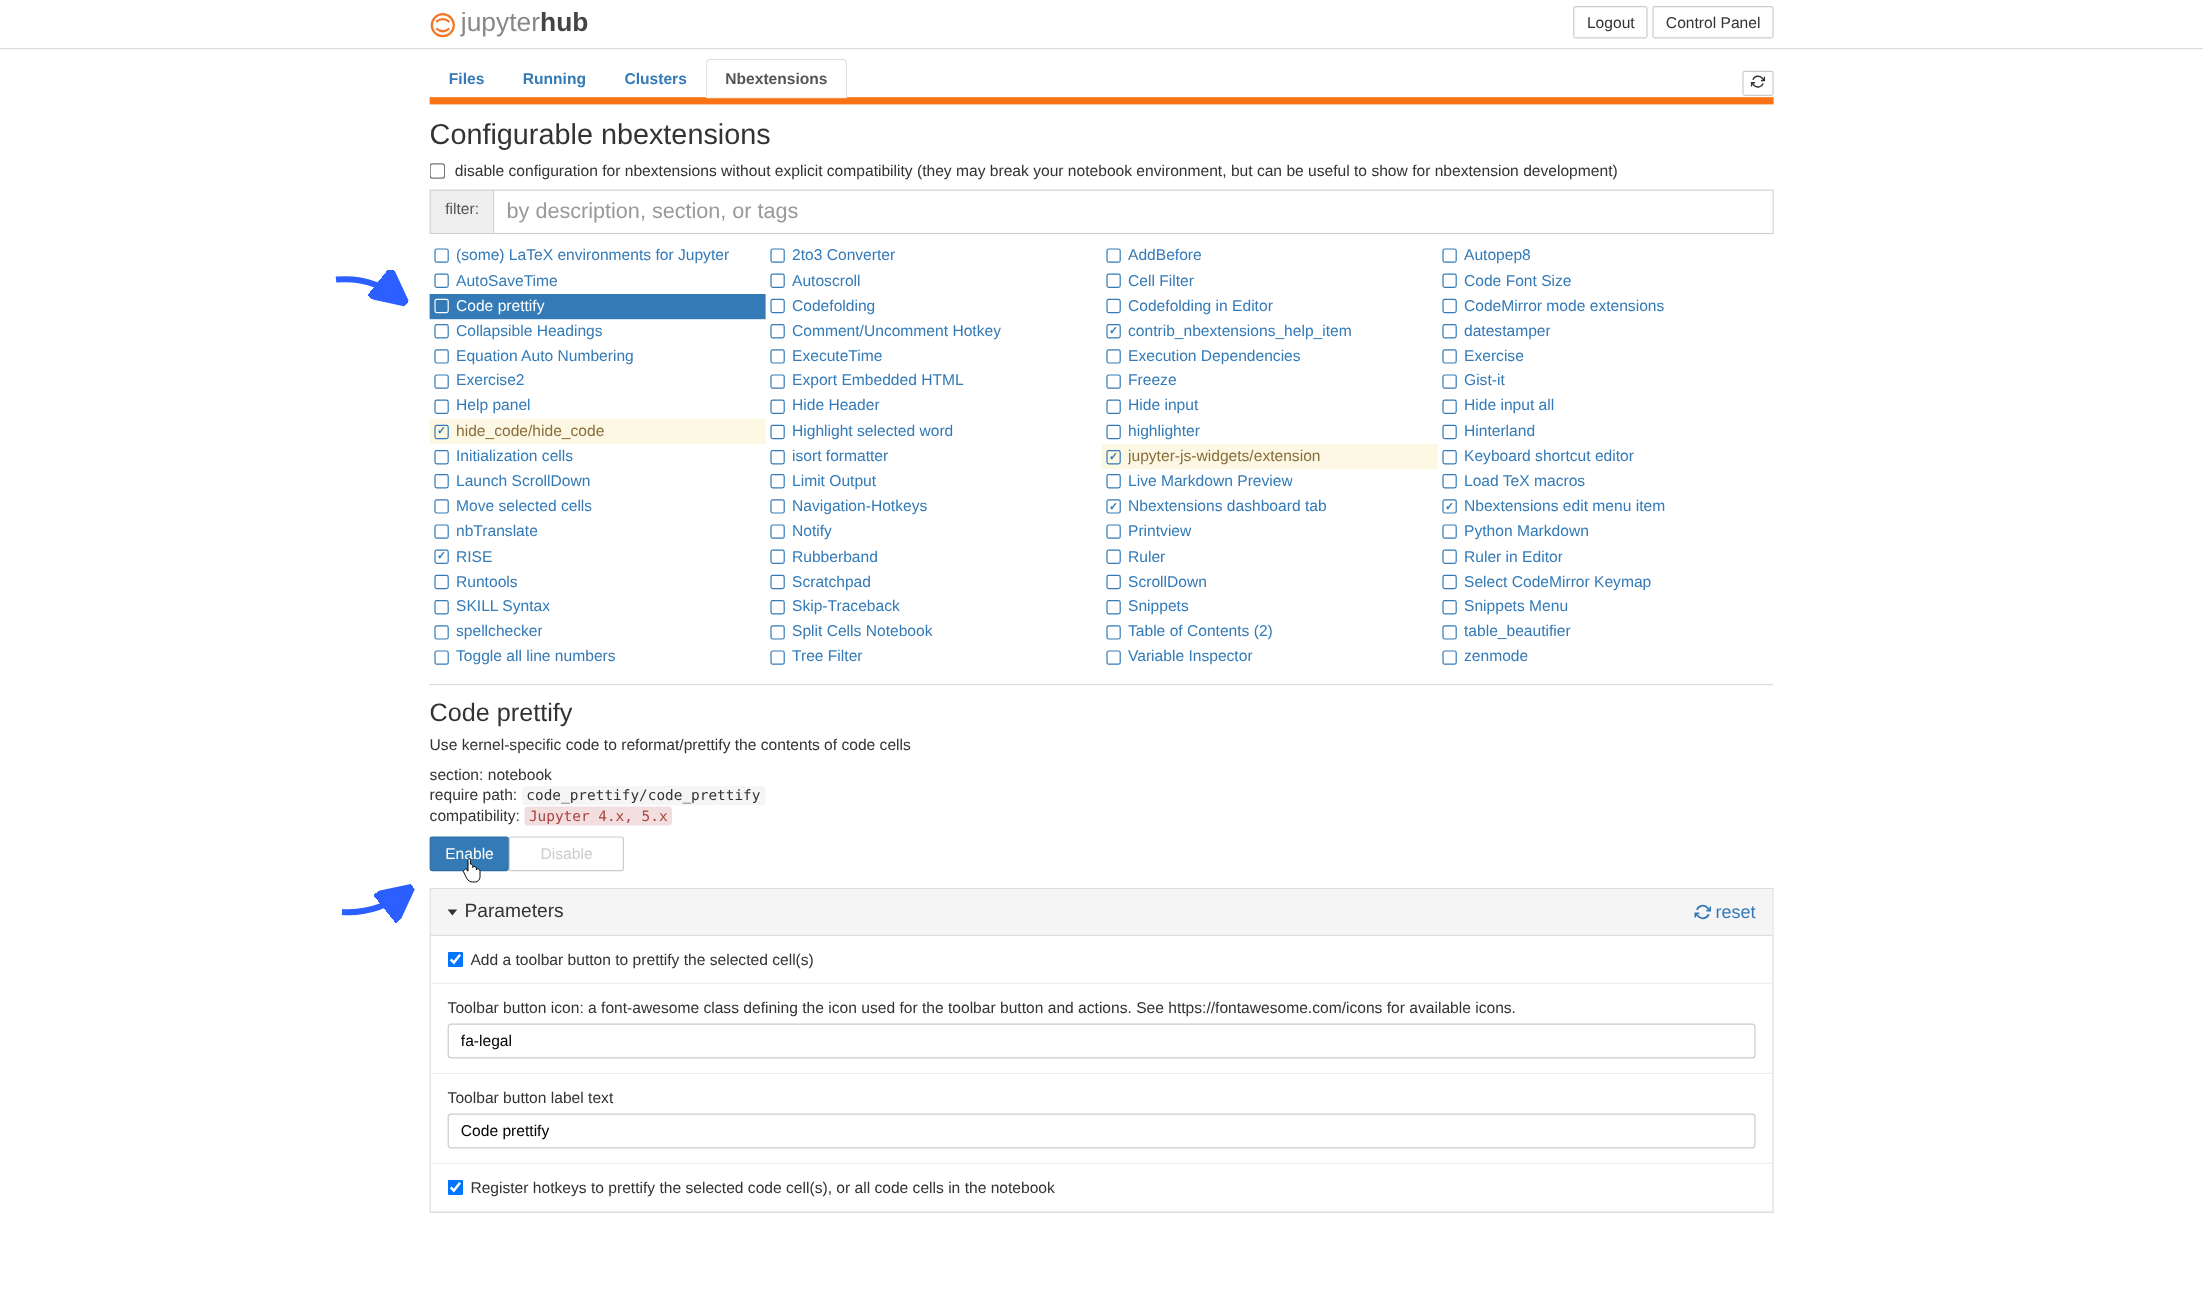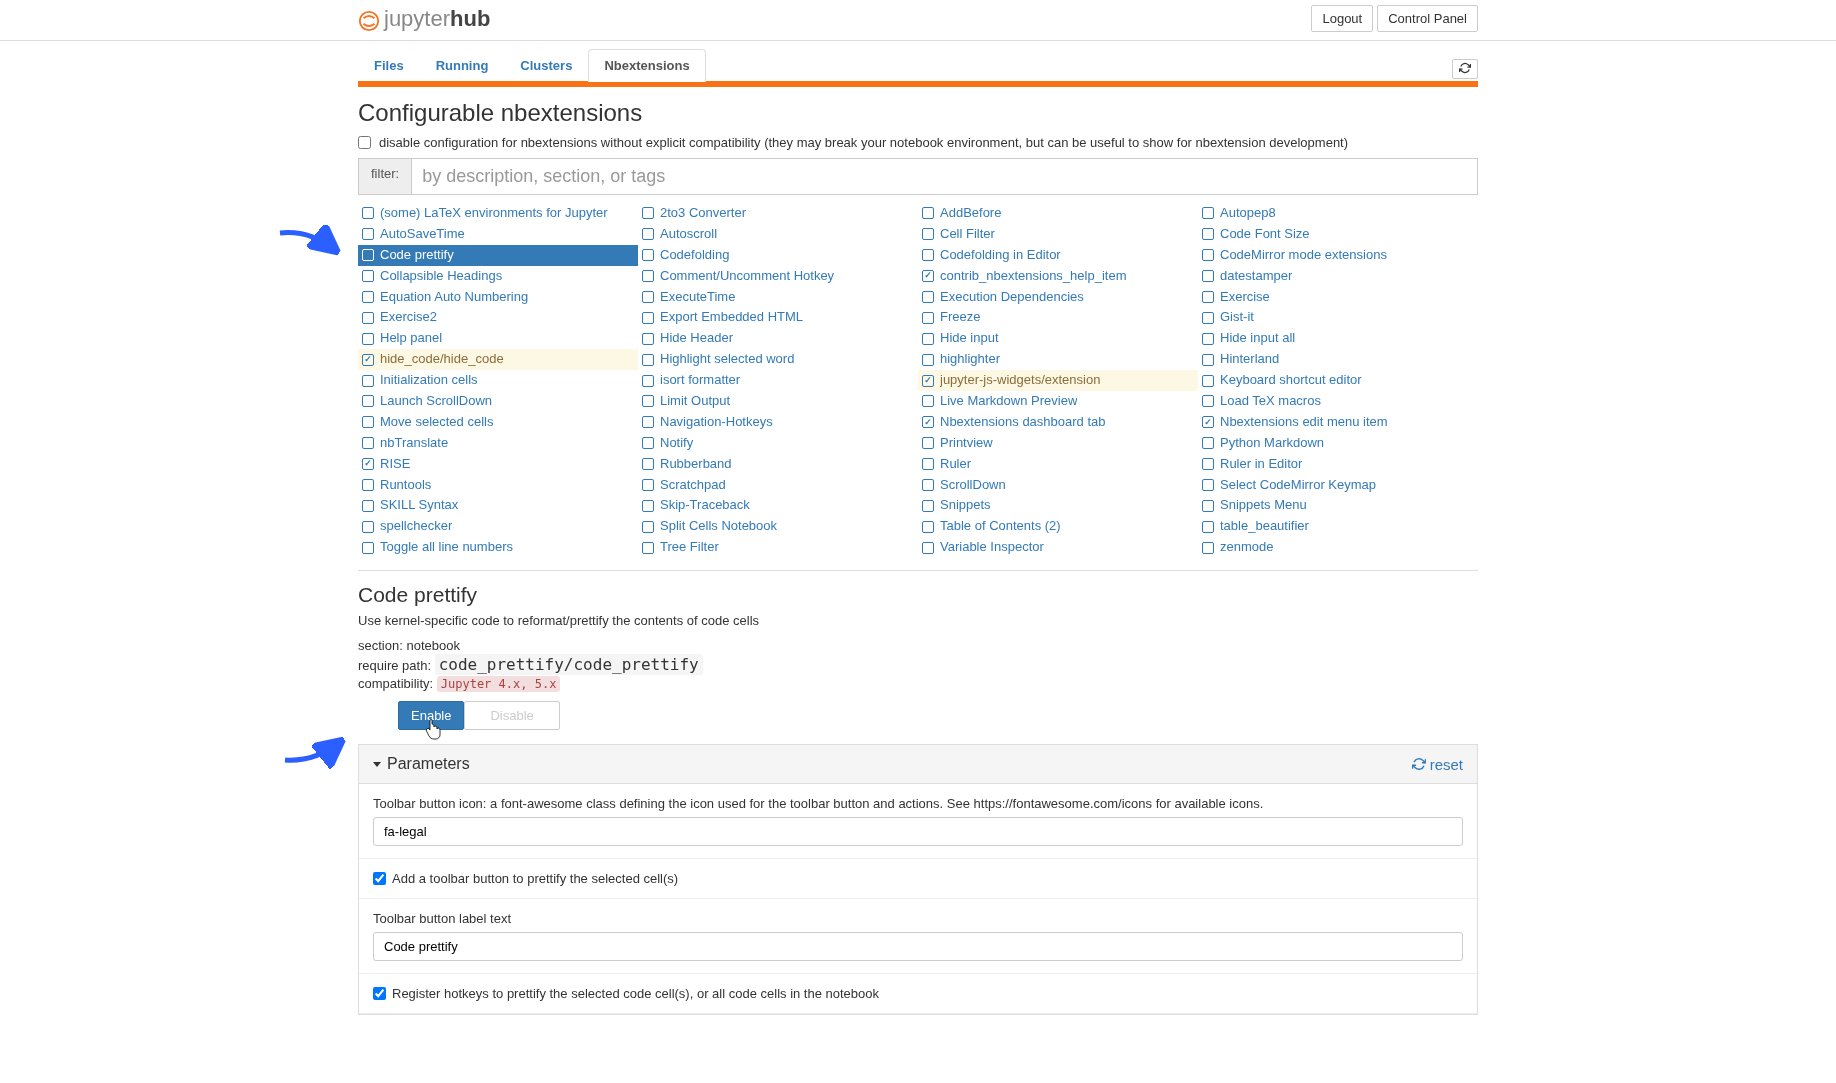--- a/index.html
+++ b/index.html
@@ -29,23 +29,23 @@
 .ext-item { display: flex; align-items: center; gap: 6px; padding: 2px 4px; font-size: 13px; color: #337ab7; cursor: pointer; line-height: 1.3; }
 .ext-item.selected { background: #337ab7; color: #fff; }
 .ext-item.highlight { background: #fcf8e3; }
 .ext-item.highlight .ext-label { color: #8a6d3b; }
 .checkbox-icon { width: 12px; height: 12px; border: 1px solid currentColor; border-radius: 2px; display: inline-flex; align-items: center; justify-content: center; font-size: 9px; flex-shrink: 0; }
 .checkbox-icon.checked::after { content: "✓"; font-weight: bold; }
 .ext-label { white-space: nowrap; overflow: hidden; text-overflow: ellipsis; }
 h3 { font-size: 21px; font-weight: 500; margin: 12px 0 6px; }
 .desc { font-size: 13px; margin-bottom: 10px; }
 .meta-line { font-size: 13px; margin-bottom: 2px; }
-.code-inline { font-family: Menlo, Monaco, Consolas, monospace; background: #f5f5f5; padding: 1px 4px; border-radius: 3px; font-size: 16px; }
+.code-inline { font-family: Menlo, Monaco, Consolas, monospace; background: #f5f5f5; padding: 1px 4px; border-radius: 3px; font-size: 12px; }
 .compat-badge { font-family: Menlo, Monaco, Consolas, monospace; background: #f2dede; color: #a94442; padding: 1px 4px; border-radius: 3px; font-size: 12px; }
-.enable-row { margin-top: 10px; display: flex; gap: 0; position: relative; margin-left: 40px; }
+.enable-row { margin-top: 10px; display: flex; gap: 0; position: relative; }
 .cursor-img { position: absolute; left: 26px; top: 18px; font-size: 16px; pointer-events: none; }
 .params-panel { border: 1px solid #ddd; margin-top: 14px; }
 .params-header { background: #f5f5f5; padding: 10px 14px; display: flex; justify-content: space-between; align-items: center; border-bottom: 1px solid #ddd; }
 .params-title { font-size: 16px; display: flex; align-items: center; gap: 6px; }
 .caret-down { width: 0; height: 0; border-left: 4px solid transparent; border-right: 4px solid transparent; border-top: 5px solid #333; display: inline-block; }
 .reset-link { color: #337ab7; cursor: pointer; display: flex; align-items: center; gap: 4px; font-size: 15px; }
 .param-block { padding: 12px 14px; border-bottom: 1px solid #eee; }
 .param-check-row { display: flex; align-items: center; gap: 6px; font-size: 13px; }
 .param-label { font-size: 13px; margin-bottom: 6px; display: block; }
 .param-input { width: 100%; padding: 6px 10px; border: 1px solid #ccc; border-radius: 3px; font-size: 13px; }
@@ -408,29 +408,29 @@
       <div class="reset-link">
         <svg width="14" height="14" viewBox="0 0 24 24" fill="none" stroke="#337ab7" stroke-width="2.5">
             <path d="M23 4v6h-6M1 20v-6h6"></path>
             <path d="M3.51 9a9 9 0 0114.85-3.36L23 10M1 14l4.64 4.36A9 9 0 0020.49 15"></path>
           </svg>
         <span>reset</span>
       </div>
     </div>
 
     <div class="param-block">
-      <label class="param-label">Toolbar button icon: a font-awesome class defining the icon used for the toolbar button and actions. See https://fontawesome.com/icons for available icons.</label>
-      <input class="param-input" value="fa-legal" style="">
-    </div>
-
-    <div class="param-block">
       <label class="param-check-row">
         <input type="checkbox" checked="" style="">
         <span>Add a toolbar button to prettify the selected cell(s)</span>
       </label>
+    </div>
+
+    <div class="param-block">
+      <label class="param-label">Toolbar button icon: a font-awesome class defining the icon used for the toolbar button and actions. See https://fontawesome.com/icons for available icons.</label>
+      <input class="param-input" value="fa-legal" style="">
     </div>
 
     <div class="param-block">
       <label class="param-label">Toolbar button label text</label>
       <input class="param-input" value="Code prettify" style="">
     </div>
 
     <div class="param-block">
       <label class="param-check-row">
         <input type="checkbox" checked="" style="">

